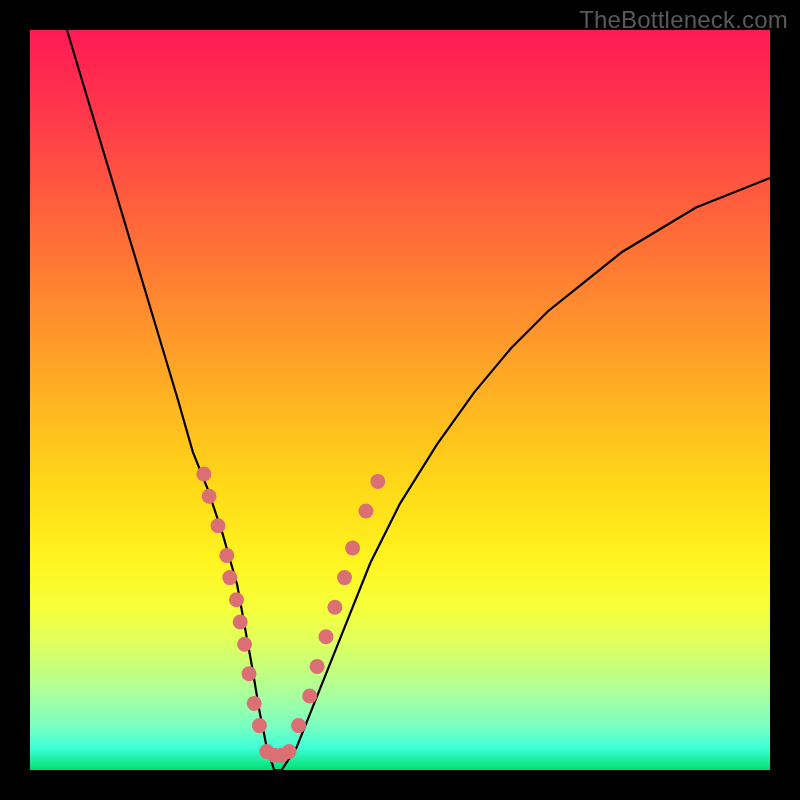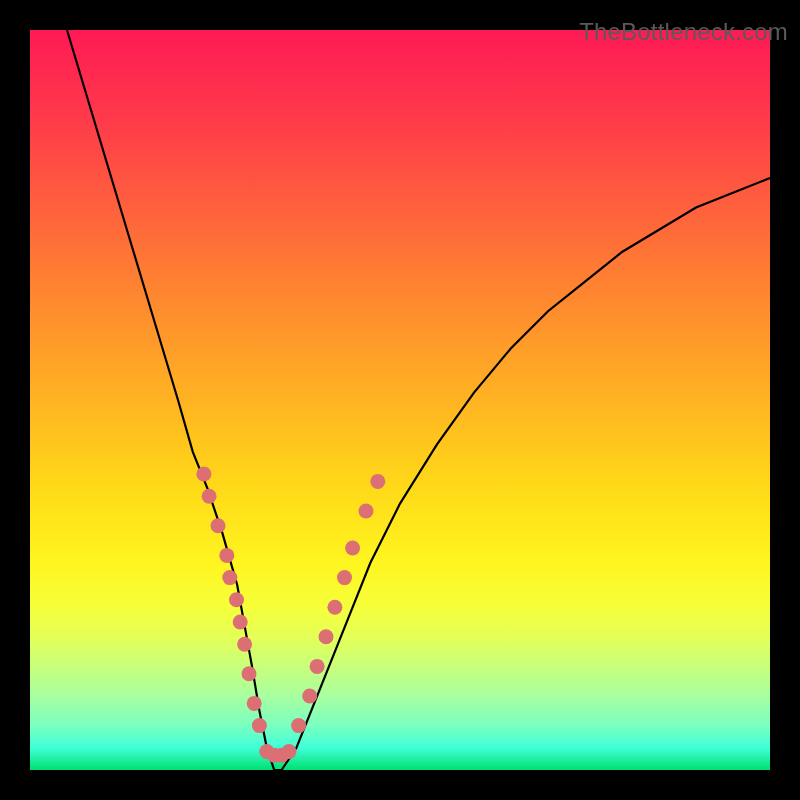--- a/index.html
+++ b/index.html
@@ -36,21 +36,21 @@
       #e4ff58 82%,
       #c8ff7a 86%,
       #a8ffa0 90%,
       #7affc0 94%,
       #3fffd8 97%,
       #00e070 100%
     );
   }
   .watermark {
     position: absolute;
-    top: 18px;
+    top: 6px;
     right: 12px;
     color: #5a5a5a;
     font-size: 24px;
     font-weight: 500;
     letter-spacing: 0.2px;
     pointer-events: none;
   }
   svg.curve {
     position: absolute;
     left: 0;

